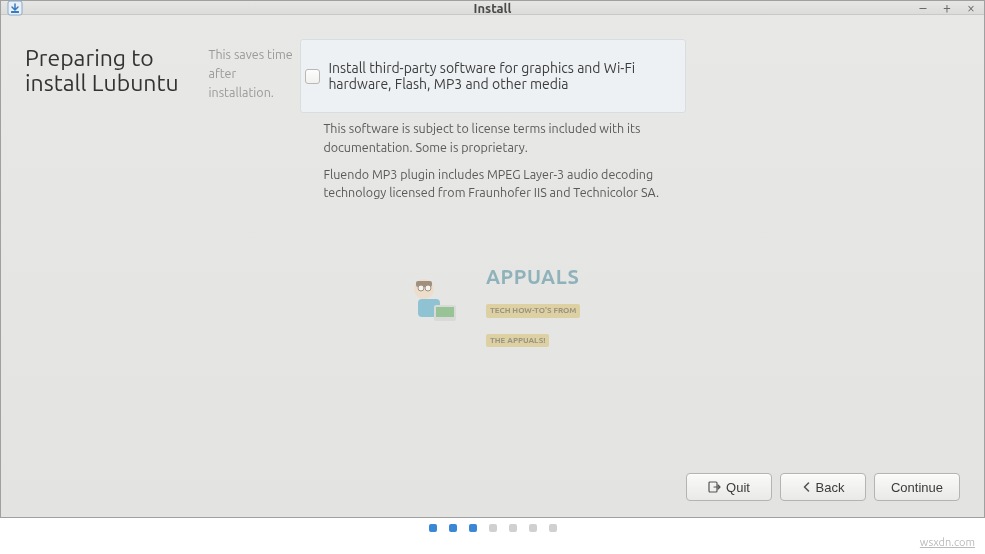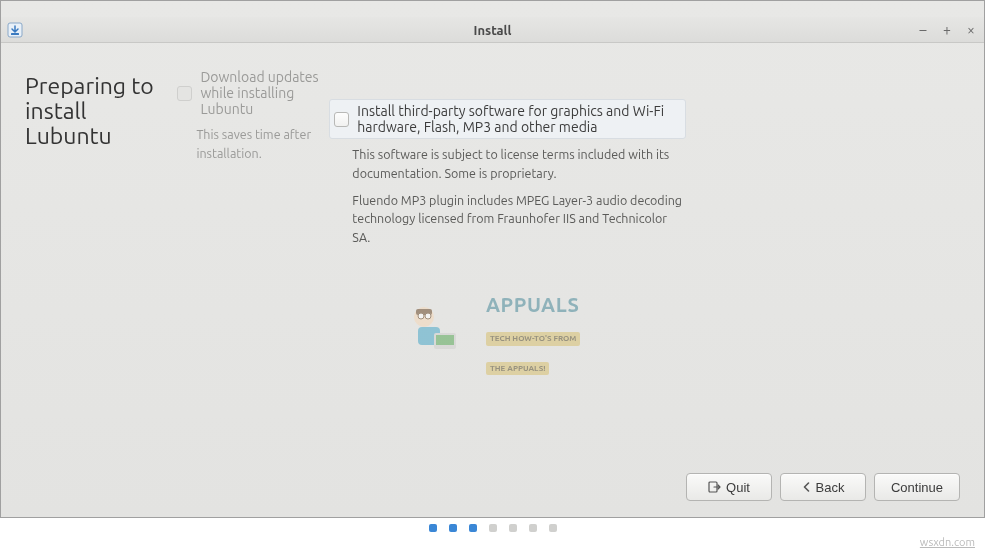--- a/index.html
+++ b/index.html
@@ -15,28 +15,27 @@
     .window {
       width: 985px;
       height: 518px;
       background: linear-gradient(to bottom, #e8e8e6 0%, #e3e3e1 100%);
       border: 1px solid #a0a0a0;
       display: flex;
       flex-direction: column;
       position: relative;
     }
     .titlebar {
-      height: 26px;
+      height: 14px;
       background: linear-gradient(to bottom, #e6e6e4 0%, #dcdcda 100%);
       border-bottom: 1px solid #c8c8c6;
       display: flex;
       align-items: center;
       padding: 0 6px;
       position: relative;
-      margin-top: 16px;
     }
     .titlebar-icon {
       width: 16px;
       height: 16px;
       margin-right: 6px;
       display: inline-flex;
       align-items: center;
       justify-content: center;
     }
     .titlebar-title {
@@ -82,22 +81,21 @@
     .option-row {
       display: flex;
       align-items: center;
       gap: 8px;
       padding: 2px 4px;
       border-radius: 3px;
     }
     .option-row.highlight {
       background: #eef1f4;
       border: 1px solid #d8dde2;
-      padding: 3px 4px;
-      margin-top: 32px;
+      padding: 20px 4px;
     }
     .checkbox {
       width: 15px;
       height: 15px;
       border: 1px solid #b8b8b6;
       border-radius: 3px;
       background: linear-gradient(to bottom, #fdfdfd, #f1f1f0);
       flex-shrink: 0;
     }
     .checkbox.disabled {
@@ -225,24 +223,20 @@
       <span>–</span>
       <span>+</span>
       <span>×</span>
     </div>
   </div>
 
   <div class="content">
     <div class="heading">Preparing to install Lubuntu</div>
 
     <div class="option-block">
-      <div class="option-row">
-        <div class="checkbox disabled"></div>
-        <span class="option-label disabled">Download updates while installing Lubuntu</span>
-      </div>
       <div class="option-desc disabled">This saves time after installation.</div>
     </div>
 
     <div class="option-block">
       <div class="option-row highlight">
         <div class="checkbox"></div>
         <span class="option-label">Install third-party software for graphics and Wi-Fi hardware, Flash, MP3 and other media</span>
       </div>
       <div class="option-desc">This software is subject to license terms included with its documentation. Some is proprietary.</div>
       <div class="option-desc">Fluendo MP3 plugin includes MPEG Layer-3 audio decoding technology licensed from Fraunhofer IIS and Technicolor SA.</div>

